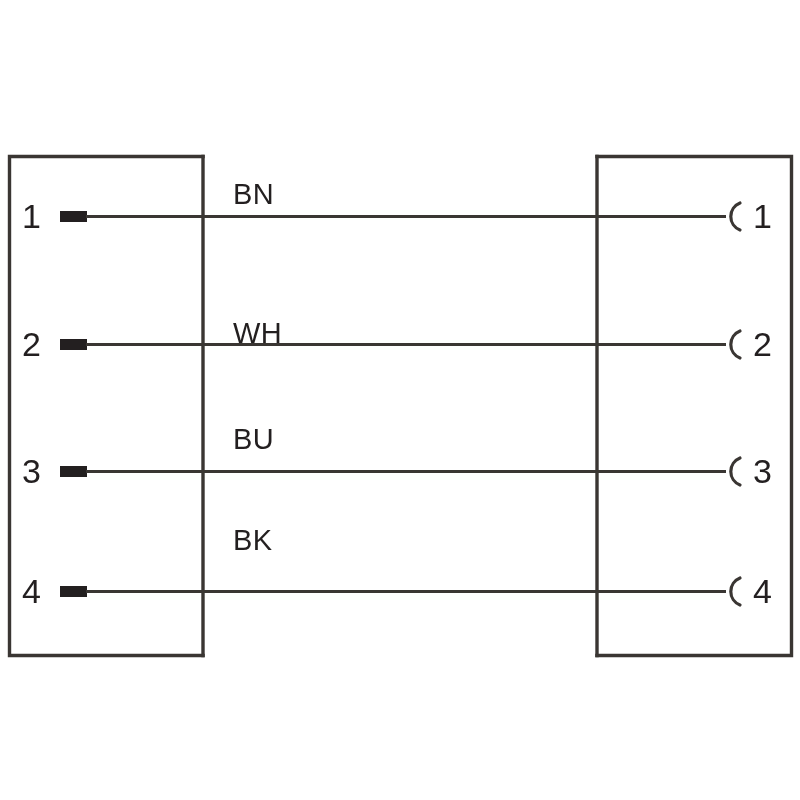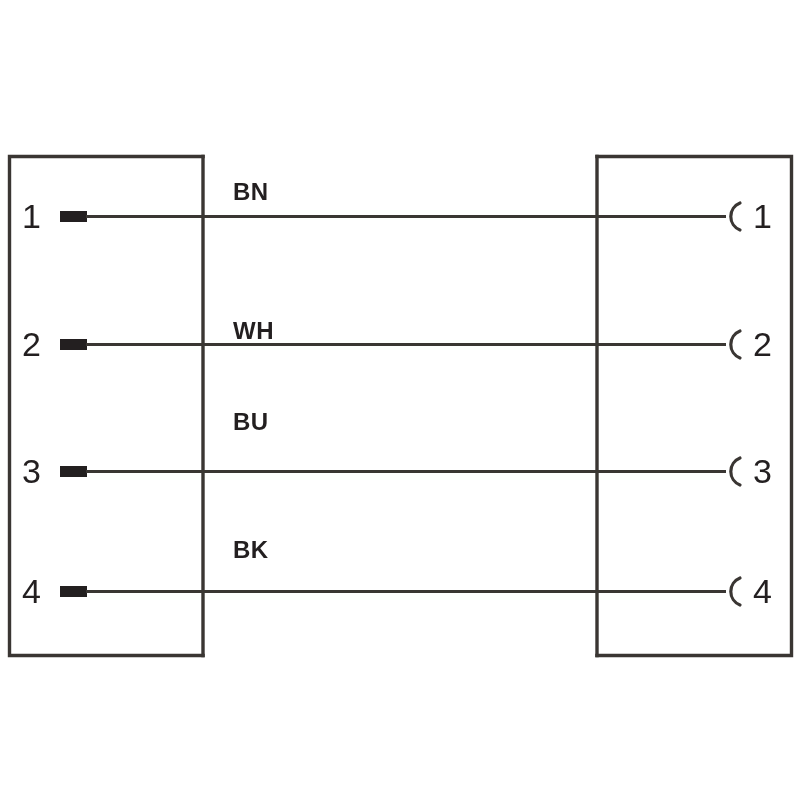--- a/index.html
+++ b/index.html
@@ -29,22 +29,22 @@
     color: #231f20;
     font-family: "Liberation Sans", sans-serif;
     white-space: nowrap;
     line-height: 1;
   }
   .pin-num {
     font-size: 34px;
     font-weight: 400;
   }
   .wire-label {
-    font-size: 24px;
-    font-weight: 700;
+    font-size: 29px;
+    font-weight: 400;
     letter-spacing: 0.5px;
   }
 </style>
 </head>
 <body>
 
 <div id="diagram-root">
 
   <svg class="svg-layer" viewBox="0 0 800 800" xmlns="http://www.w3.org/2000/svg">
 
@@ -89,16 +89,16 @@
   <div class="txt pin-num" style="left:22px; top:454px;">3</div>
   <div class="txt pin-num" style="left:22px; top:574px;">4</div>
 
   <div class="txt pin-num" style="left:753px; top:199px;">1</div>
   <div class="txt pin-num" style="left:753px; top:327px;">2</div>
   <div class="txt pin-num" style="left:753px; top:454px;">3</div>
   <div class="txt pin-num" style="left:753px; top:574px;">4</div>
 
   <div class="txt wire-label" style="left:233px; top:180px;">BN</div>
   <div class="txt wire-label" style="left:233px; top:307px;margin-top:12px;">WH</div>
-  <div class="txt wire-label" style="left:233px; top:410px;">BU</div>
-  <div class="txt wire-label" style="left:233px; top:538px;">BK</div>
+  <div class="txt wire-label" style="left:233px; top:425px;">BU</div>
+  <div class="txt wire-label" style="left:233px; top:526px;">BK</div>
 
 </div>
 
 </body></html>

